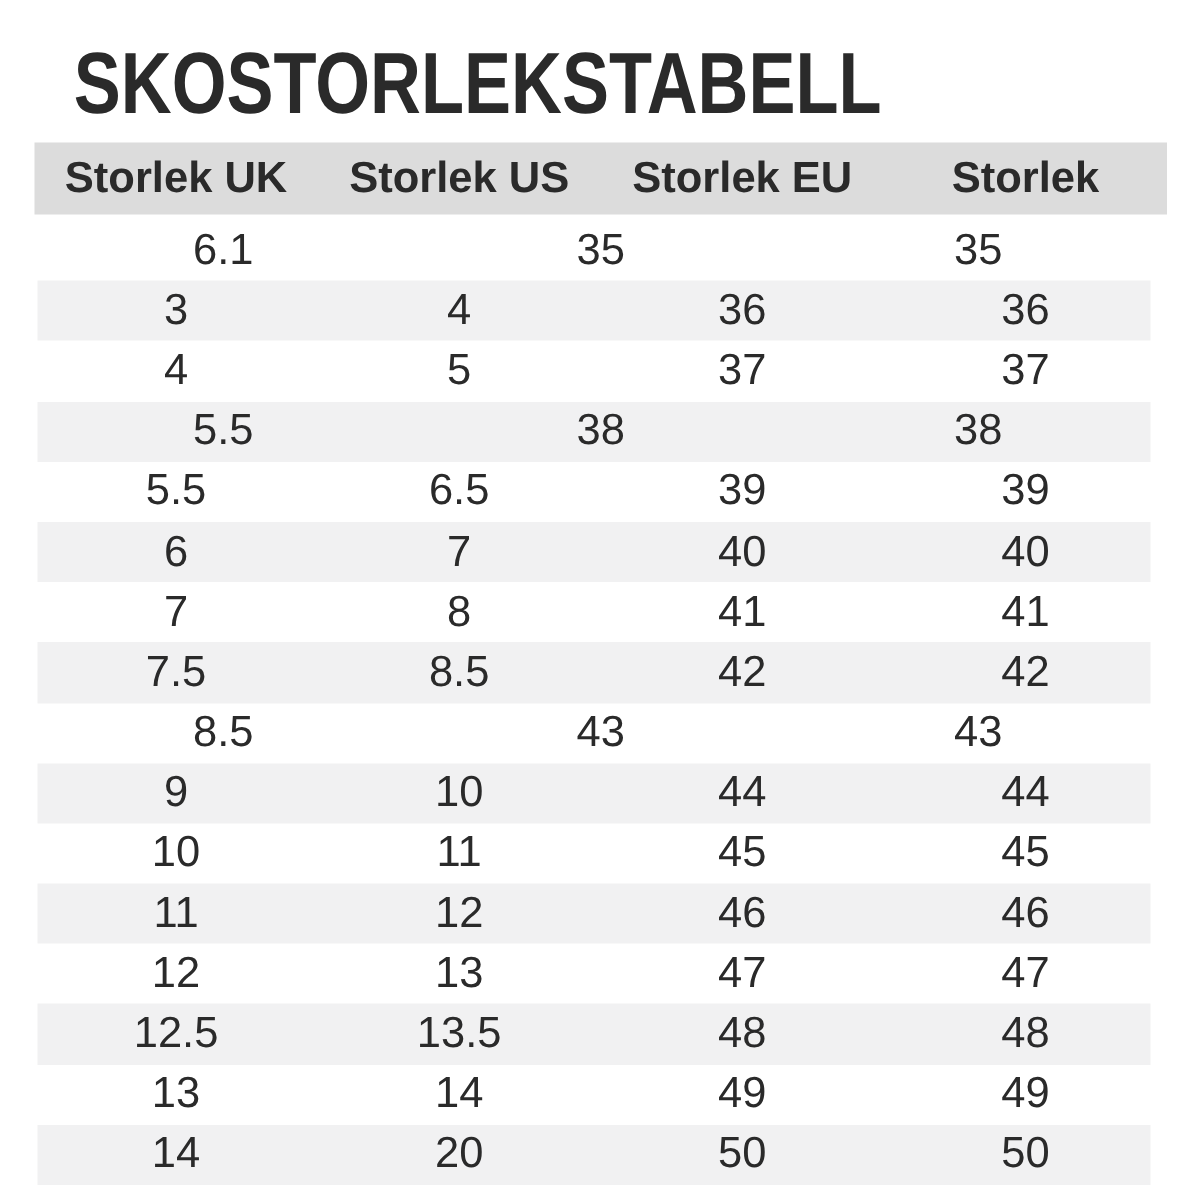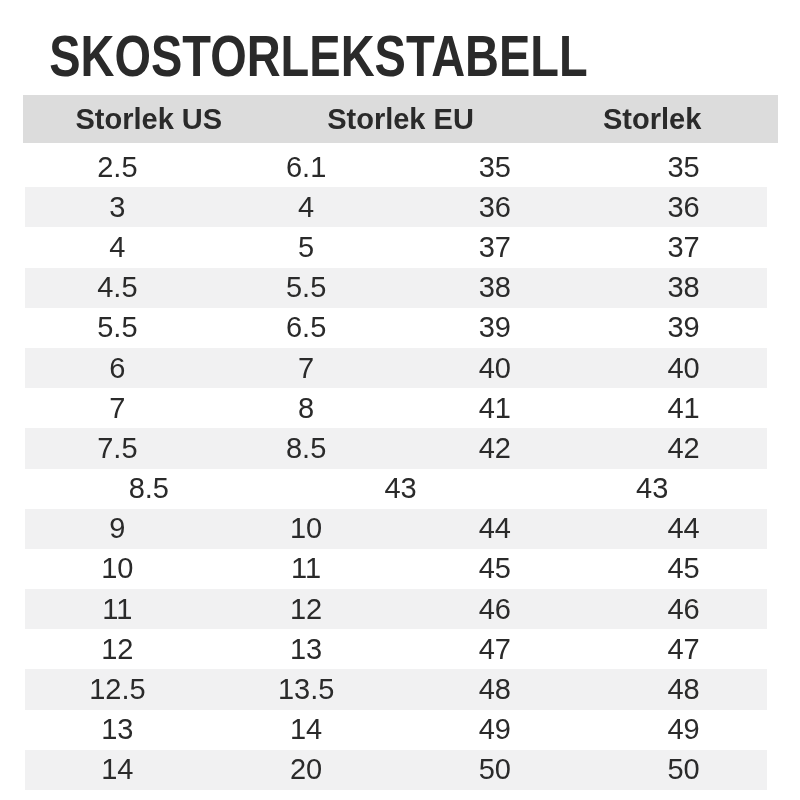--- a/index.html
+++ b/index.html
@@ -85,45 +85,44 @@
 </head>
 <body style="--bg: #ffffff; --header-bg: #dcdcdc; --stripe-bg: #f1f1f2; --text: #2a2a2a;">
 
 <div class="page">
   <div class="title-wrap">
     <span class="title">SKOSTORLEKSTABELL</span>
   </div>
 
   <div class="table">
     <div class="thead" id="thead">
+        <div class="hcell">Storlek UK</div>
         <div class="hcell">Storlek US</div>
         <div class="hcell">Storlek EU</div>
         <div class="hcell">Storlek</div>
       </div>
     <div class="tbody" id="tbody">
         <div class="trow">
-          <div class="tcell">2.5</div>
           <div class="tcell">6.1</div>
           <div class="tcell">35</div>
           <div class="tcell">35</div>
         </div>
         <div class="trow striped">
           <div class="tcell">3</div>
           <div class="tcell">4</div>
           <div class="tcell">36</div>
           <div class="tcell">36</div>
         </div>
         <div class="trow">
           <div class="tcell">4</div>
           <div class="tcell">5</div>
           <div class="tcell">37</div>
           <div class="tcell">37</div>
         </div>
         <div class="trow striped">
-          <div class="tcell">4.5</div>
           <div class="tcell">5.5</div>
           <div class="tcell">38</div>
           <div class="tcell">38</div>
         </div>
         <div class="trow">
           <div class="tcell">5.5</div>
           <div class="tcell">6.5</div>
           <div class="tcell">39</div>
           <div class="tcell">39</div>
         </div>

